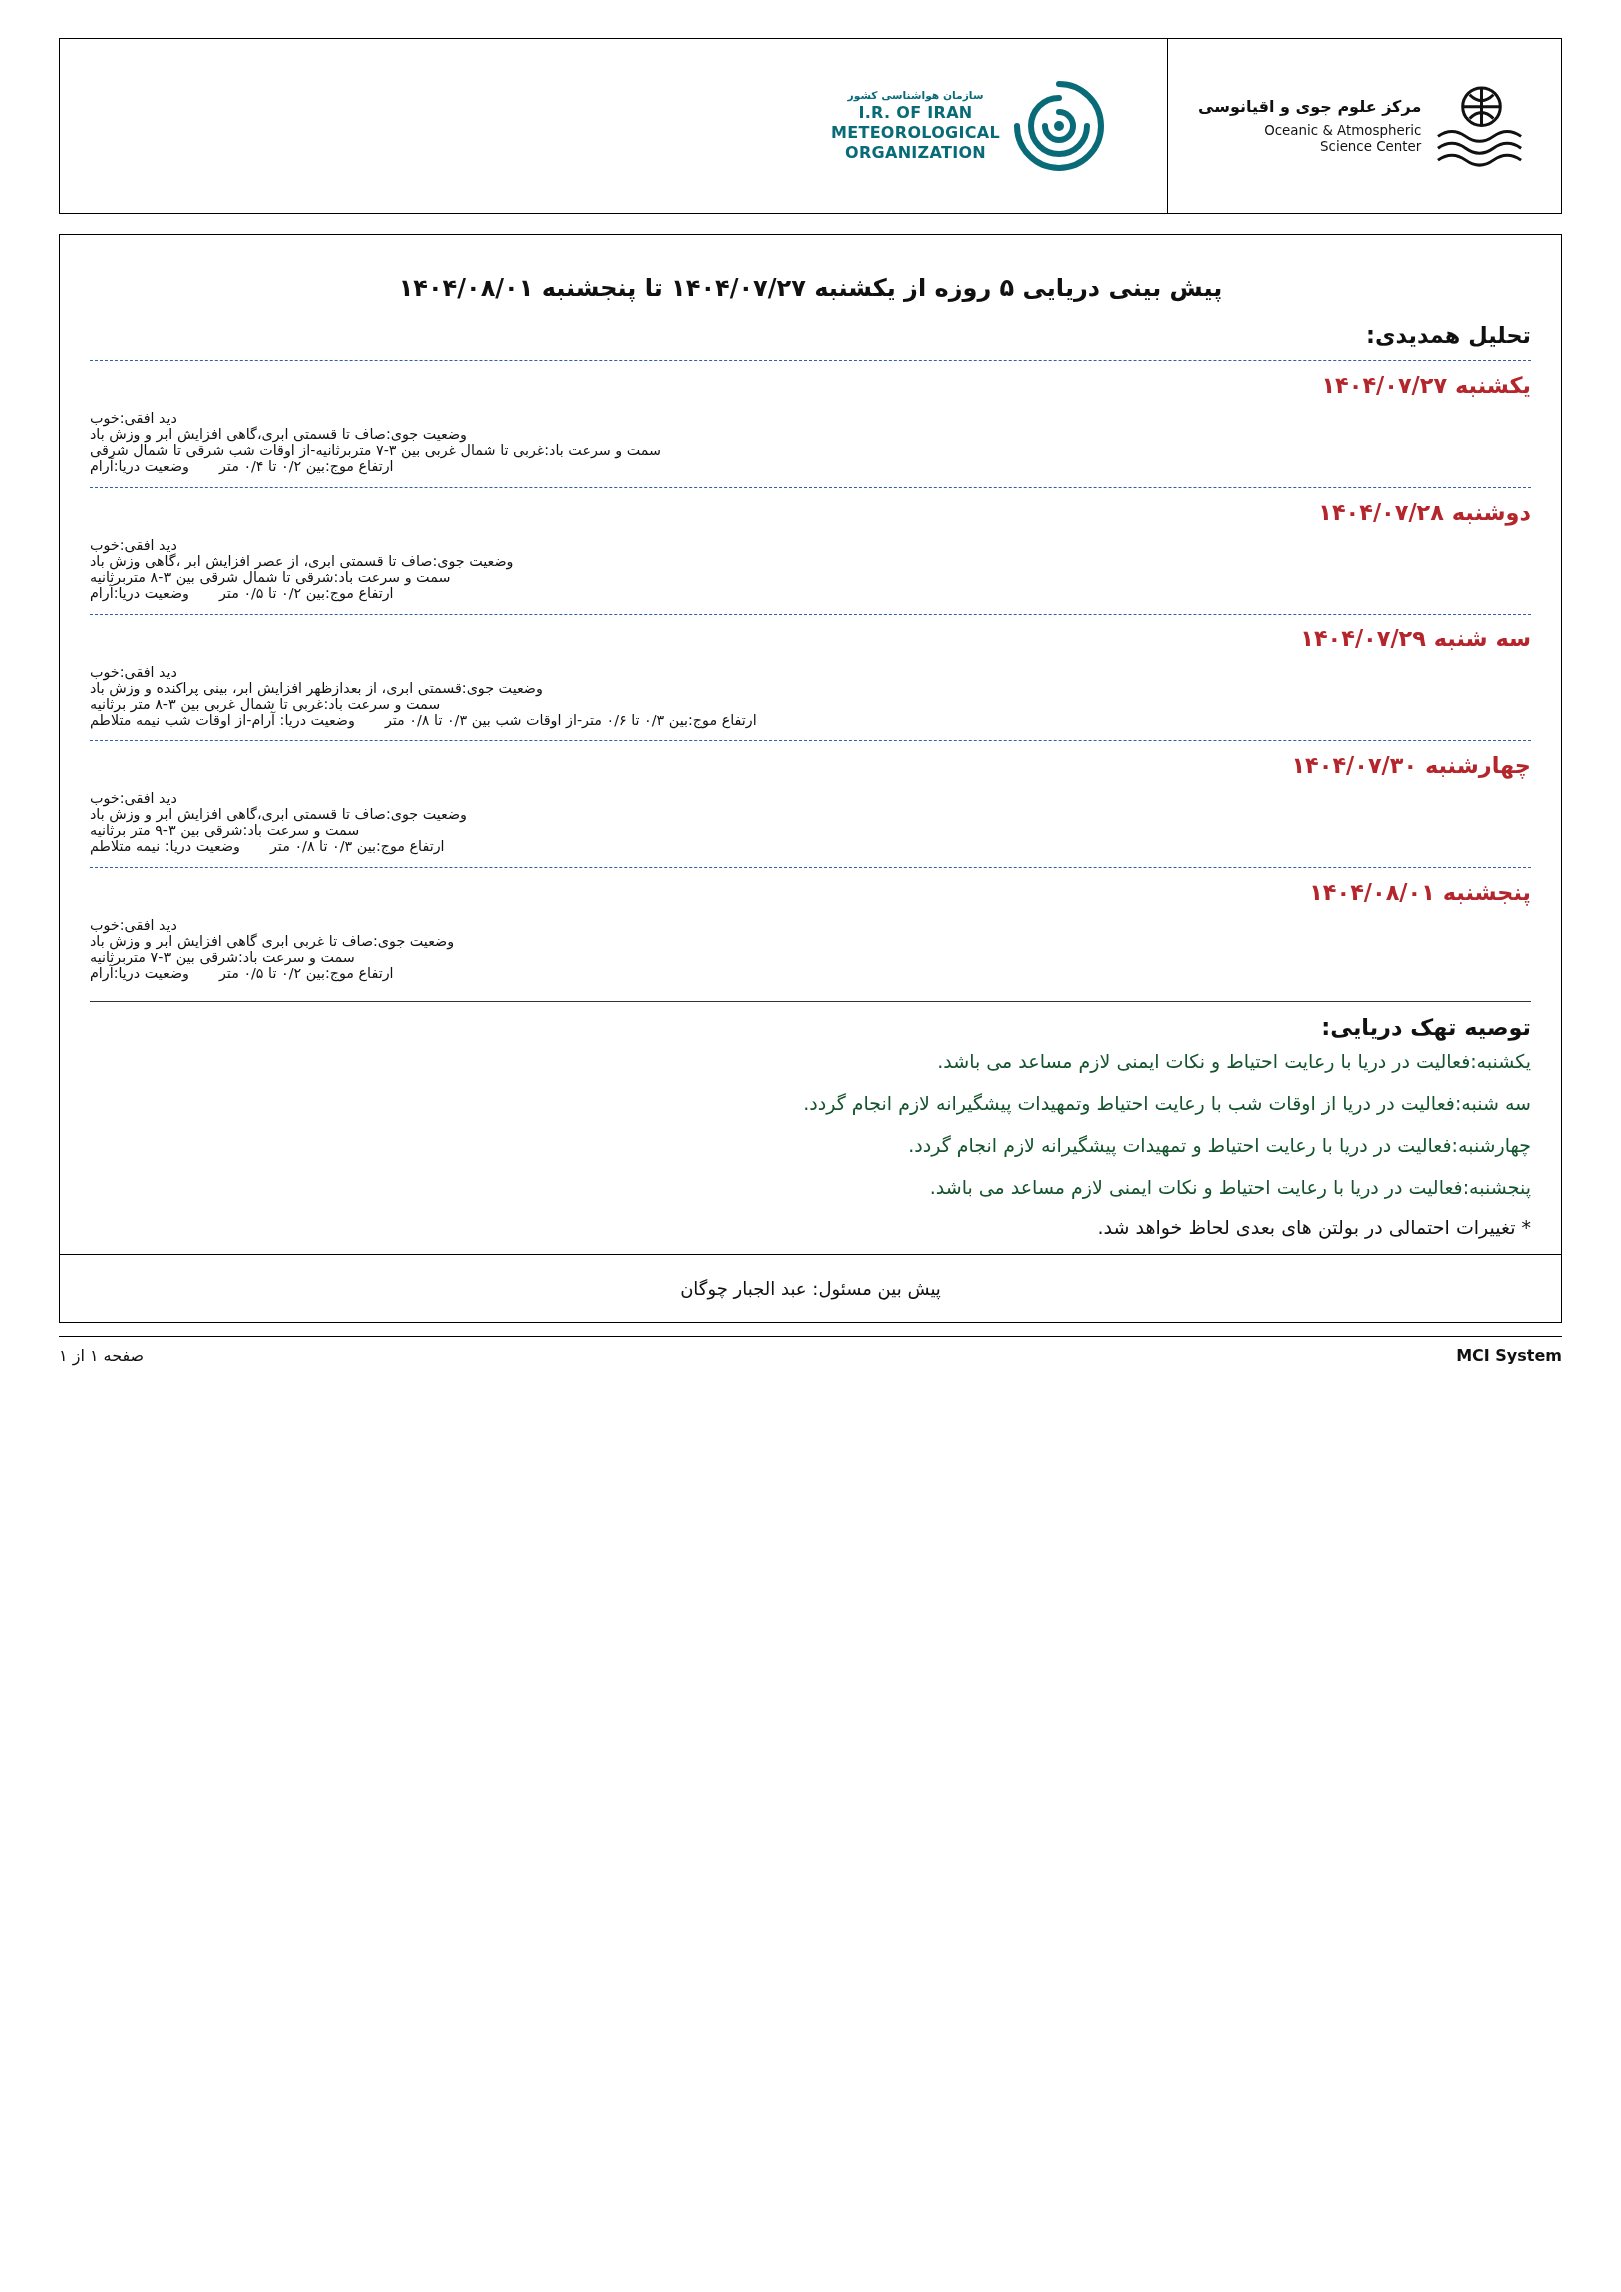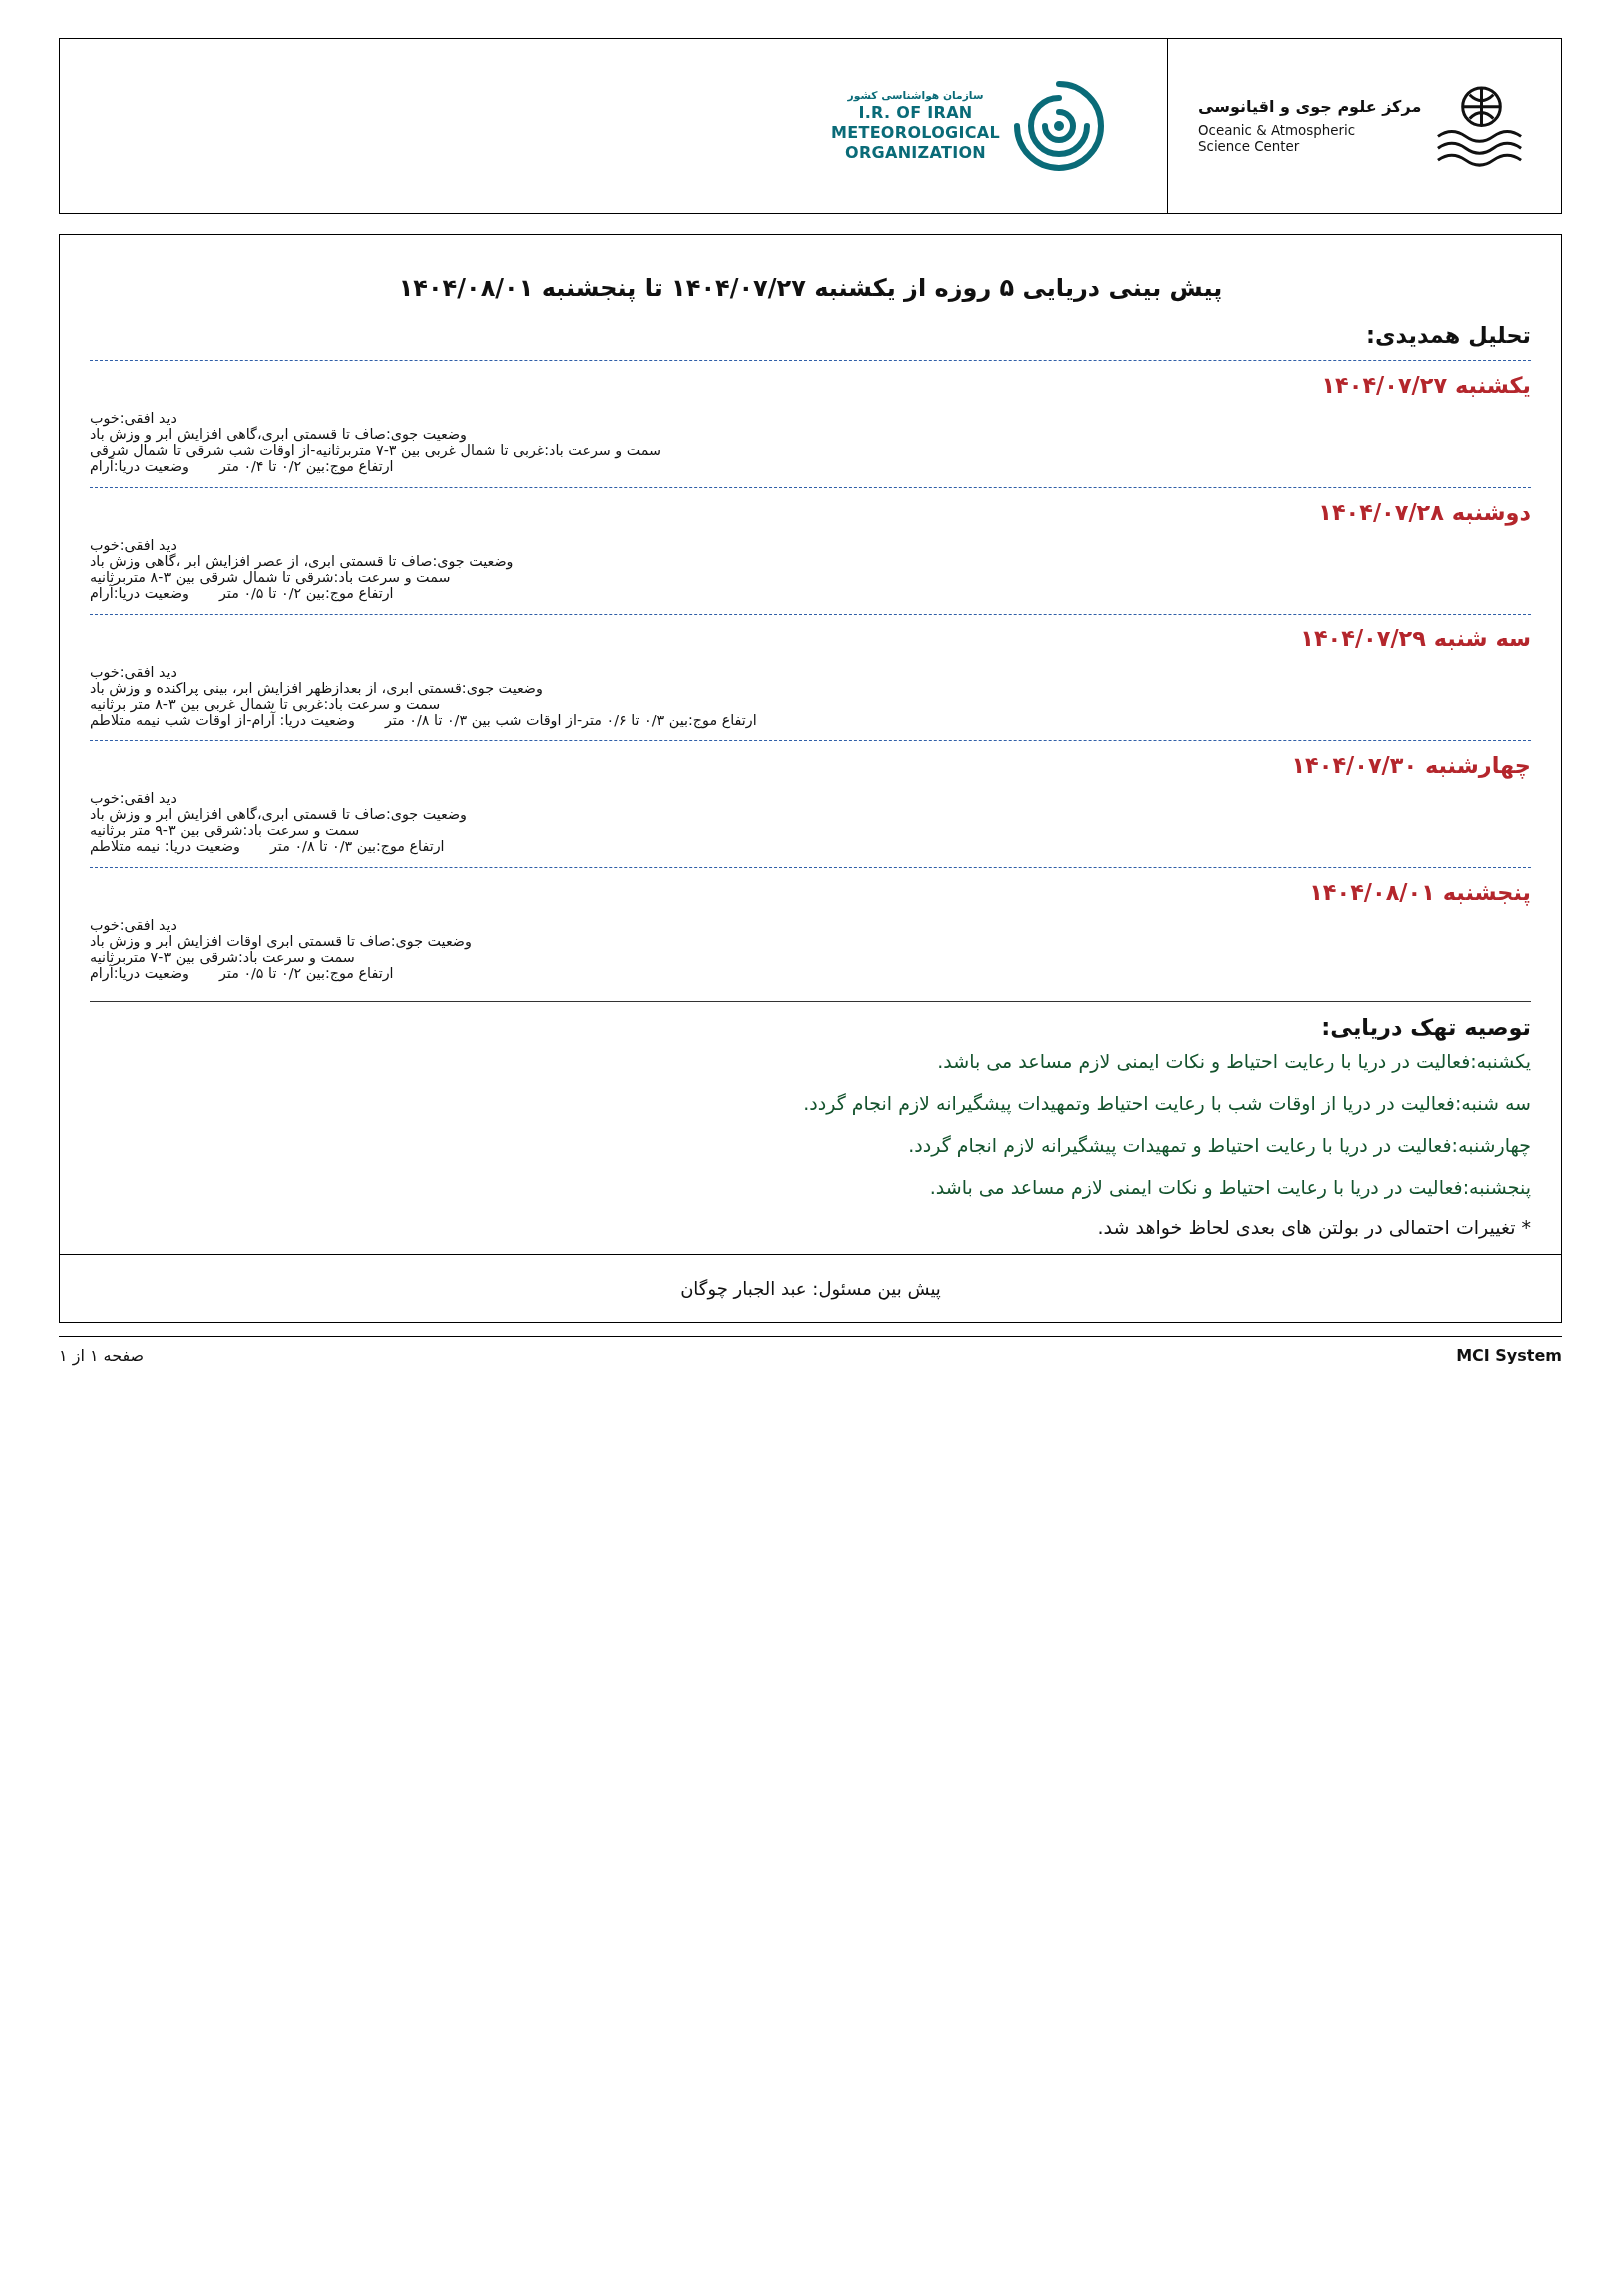--- a/index.html
+++ b/index.html
@@ -79,21 +79,21 @@
   .logo-oasc .txt .fa {
     font-size: 16px;
     font-weight: bold;
     color: #111;
     white-space: nowrap;
   }
   .logo-oasc .txt .en {
     font-size: 13.4px;
     color: #111;
     direction: ltr;
-    text-align: left;
+    text-align: right;
     margin-top: 5.4px;
     line-height: 1.25;
   }
   .logo-imo {
     display: flex;
     align-items: center;
     gap: 9px;
     direction: ltr;
   }
   .logo-imo .imo-txt {
@@ -400,21 +400,21 @@
       <div class="day-name">پنجشنبه ۱۴۰۴/۰۸/۰۱</div>
       <div class="rowwrap">
         <div class="inner">
           <span class="lbl">دید افقی:</span>
           <span class="val">خوب</span>
         </div>
       </div>
       <div class="rowwrap">
         <div class="inner">
           <span class="lbl">وضعیت جوی:</span>
-          <span class="val">صاف تا قسمتی ابری اوقات افزایش ابر و وزش باد</span>
+          <span class="val">صاف تا غربی ابری گاهی افزایش ابر و وزش باد</span>
         </div>
       </div>
       <div class="rowwrap">
         <div class="inner">
           <span class="lbl">سمت و سرعت باد:</span>
           <span class="val">شرقی بین ۳-۷ متربرثانیه</span>
         </div>
       </div>
       <div class="rowwrap">
         <div class="inner">

